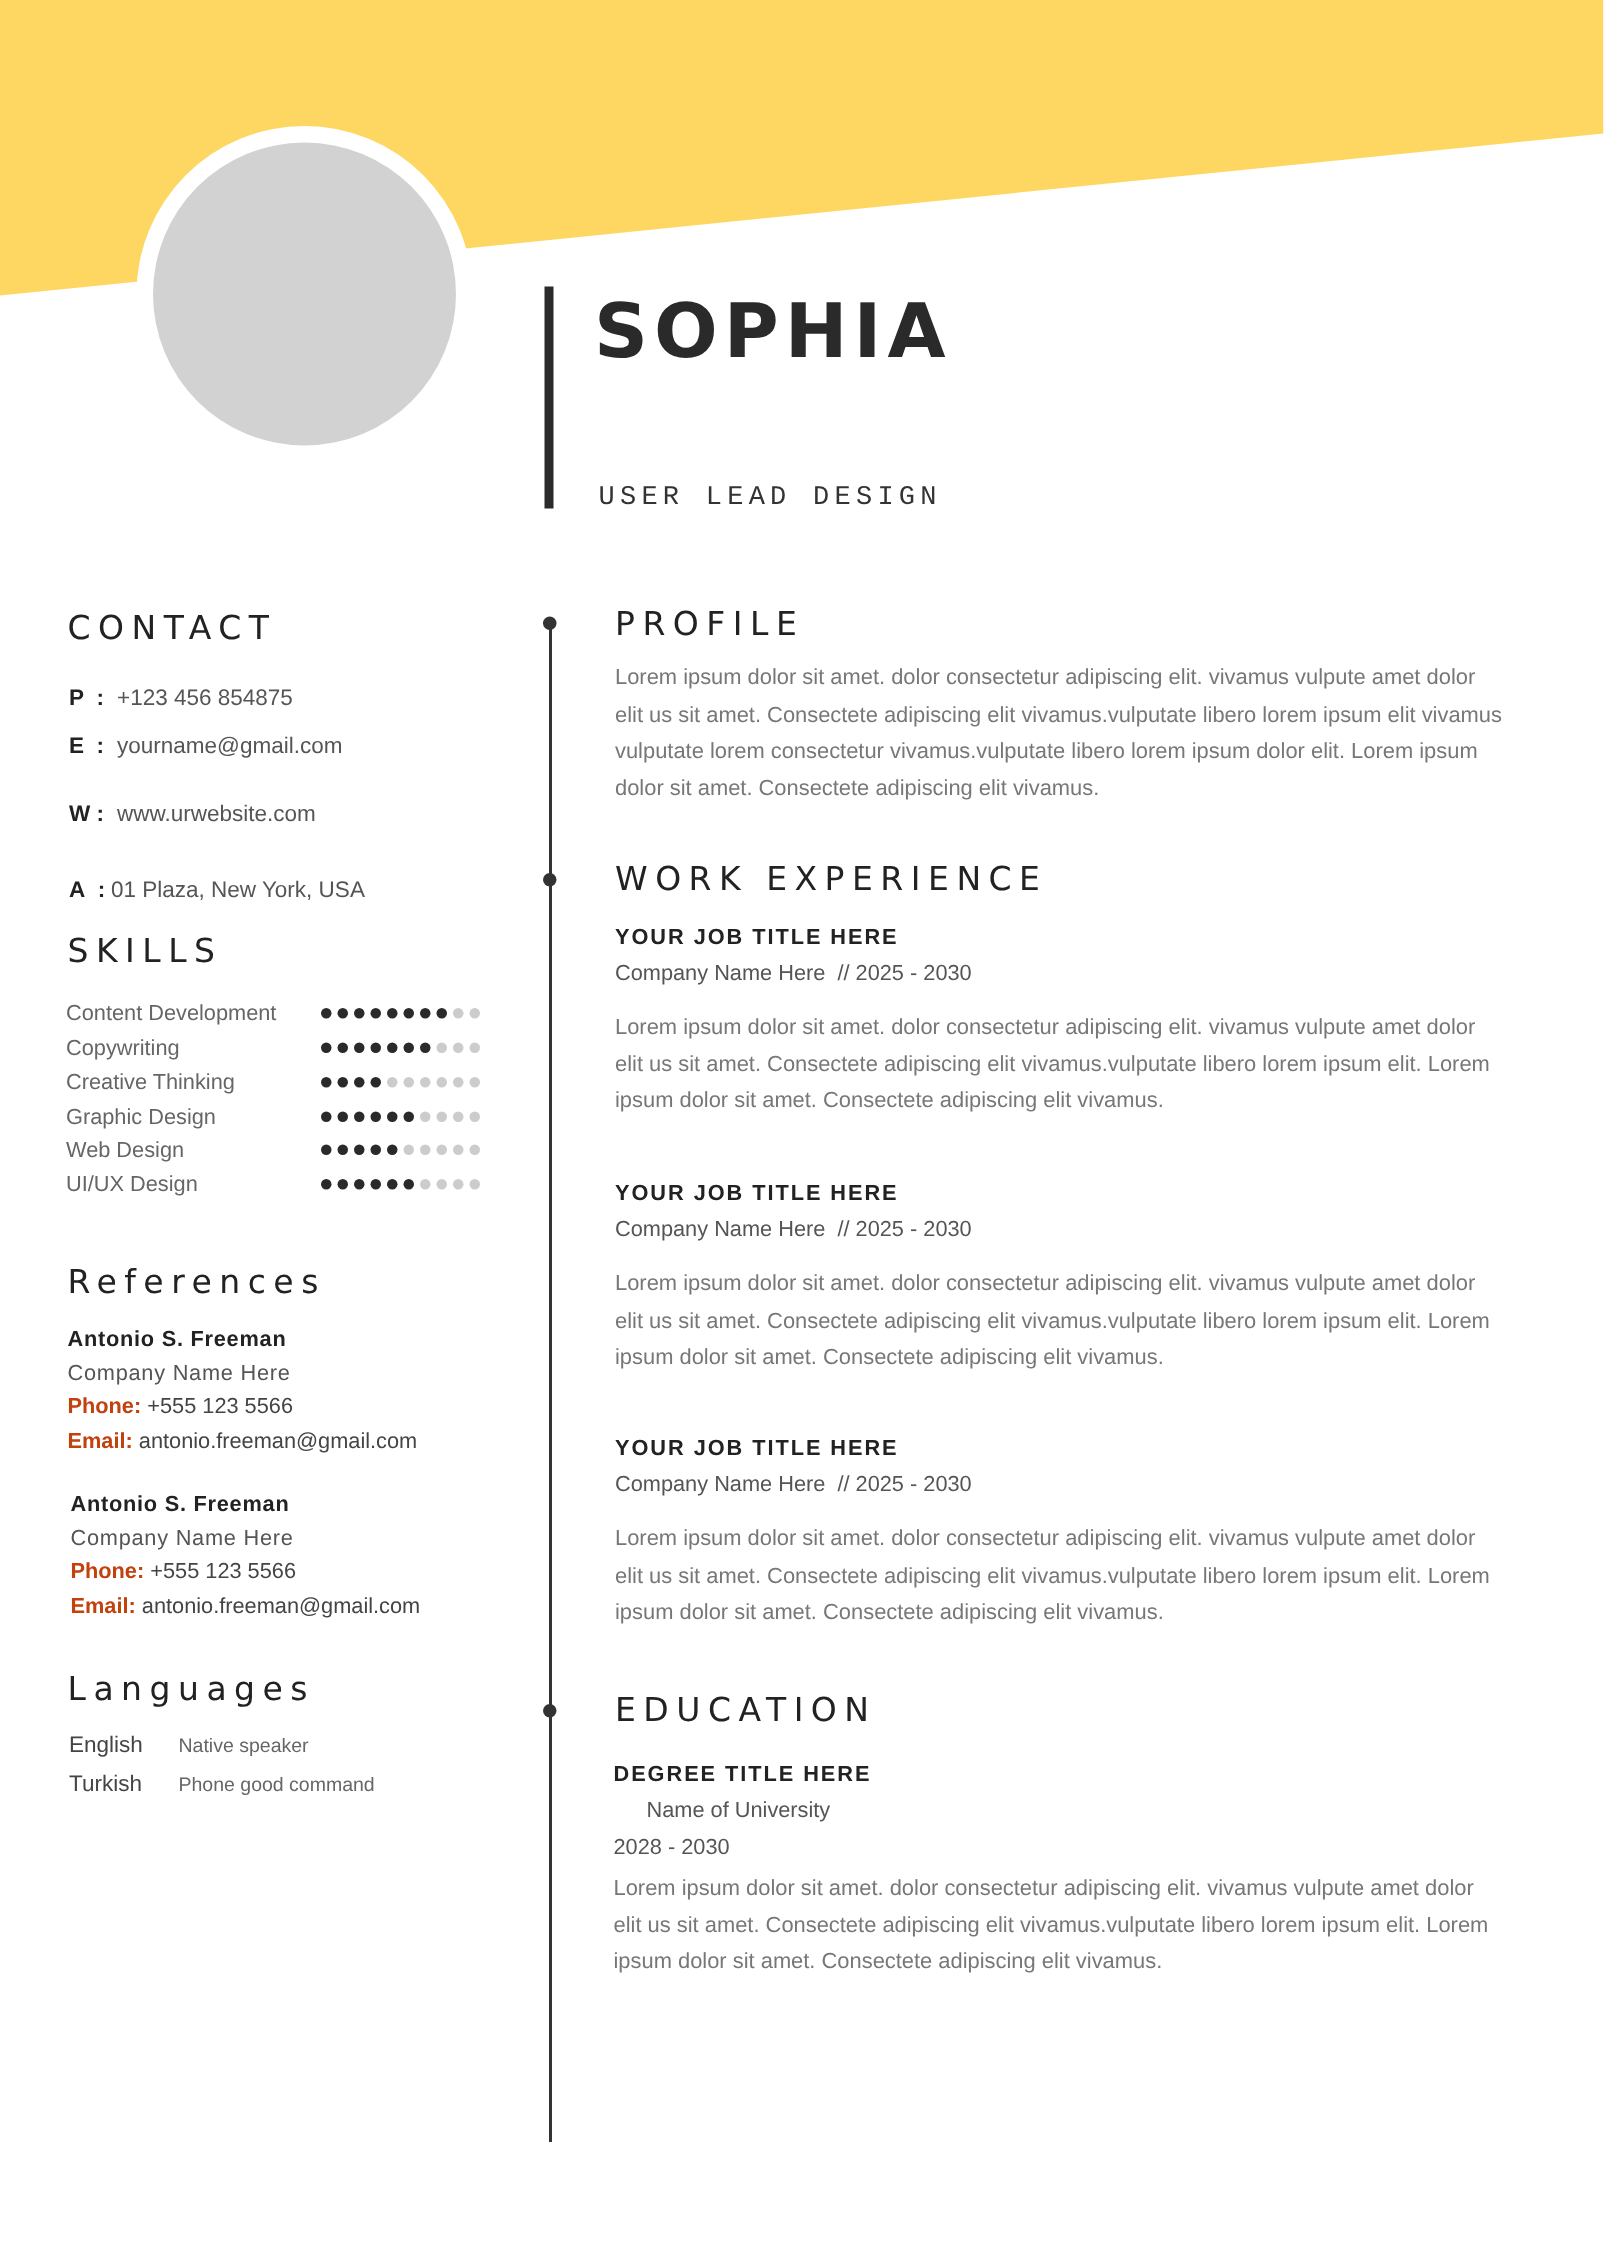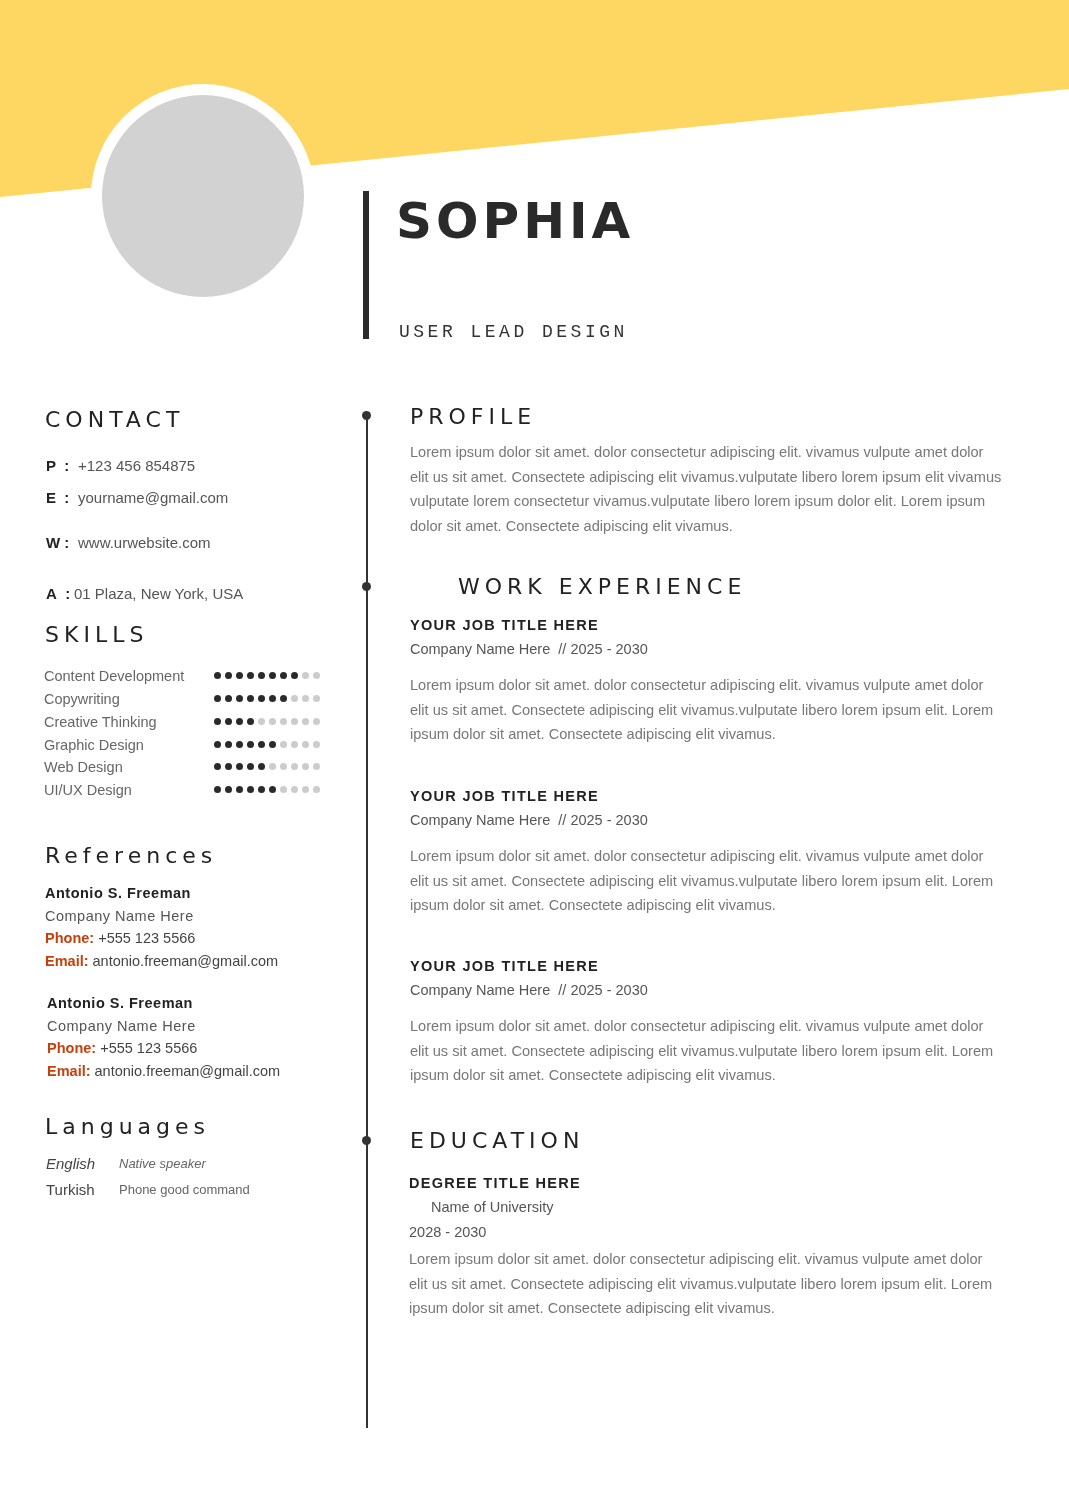--- a/index.html
+++ b/index.html
@@ -144,38 +144,38 @@
   <div><b>Email:</b> <span>antonio.freeman@gmail.com</span></div>
 </div>
 <div class="ref" style="left:47px;top:992px;">
   <div class="rname">Antonio S. Freeman</div>
   <div class="rcomp">Company Name Here</div>
   <div><b>Phone:</b> <span>+555 123 5566</span></div>
   <div><b>Email:</b> <span>antonio.freeman@gmail.com</span></div>
 </div>
 
 <div class="sec-title" style="left:45px;top:1114px;">Languages</div>
-<div class="lang-row" style="top:1155px;font-style:italic;">
+<div class="lang-row" style="top:1155px;">
   <span>English</span>
   <span class="lv">Native speaker</span>
 </div>
 <div class="lang-row" style="top:1181px;">
   <span>Turkish</span>
   <span class="lv">Phone good command</span>
 </div>
 
 <div class="timeline"></div>
 <div class="tdot" style="top:411px;"></div>
 <div class="tdot" style="top:582px;"></div>
 <div class="tdot" style="top:1136px;"></div>
 
 <div class="r-title" style="left:410px;top:404px;">PROFILE</div>
 <div class="para" style="left:410px;top:440px;">Lorem ipsum dolor sit amet. dolor consectetur adipiscing elit. vivamus vulpute amet dolor elit us sit amet. Consectete adipiscing elit vivamus.vulputate libero lorem ipsum elit vivamus vulputate lorem consectetur vivamus.vulputate libero lorem ipsum dolor elit. Lorem ipsum dolor sit amet. Consectete adipiscing elit vivamus.</div>
 
-<div class="r-title" style="left:410px;top:574px;margin-left:48px;">WORK EXPERIENCE</div>
+<div class="r-title" style="left:410px;top:574px;">WORK EXPERIENCE</div>
 
 <div class="job-title" style="left:410px;top:617px;">YOUR JOB TITLE HERE</div>
 <div class="job-meta" style="left:410px;top:641px;"><span>Company Name Here</span>&nbsp;&nbsp;<span>// 2025 - 2030</span></div>
 <div class="para" style="left:410px;top:673px;">Lorem ipsum dolor sit amet. dolor consectetur adipiscing elit. vivamus vulpute amet dolor elit us sit amet. Consectete adipiscing elit vivamus.vulputate libero lorem ipsum elit. Lorem ipsum dolor sit amet. Consectete adipiscing elit vivamus.</div>
 
 <div class="job-title" style="left:410px;top:788px;">YOUR JOB TITLE HERE</div>
 <div class="job-meta" style="left:410px;top:812px;"><span>Company Name Here</span>&nbsp;&nbsp;<span>// 2025 - 2030</span></div>
 <div class="para" style="left:410px;top:844px;">Lorem ipsum dolor sit amet. dolor consectetur adipiscing elit. vivamus vulpute amet dolor elit us sit amet. Consectete adipiscing elit vivamus.vulputate libero lorem ipsum elit. Lorem ipsum dolor sit amet. Consectete adipiscing elit vivamus.</div>
 
 <div class="job-title" style="left:410px;top:958px;">YOUR JOB TITLE HERE</div>

